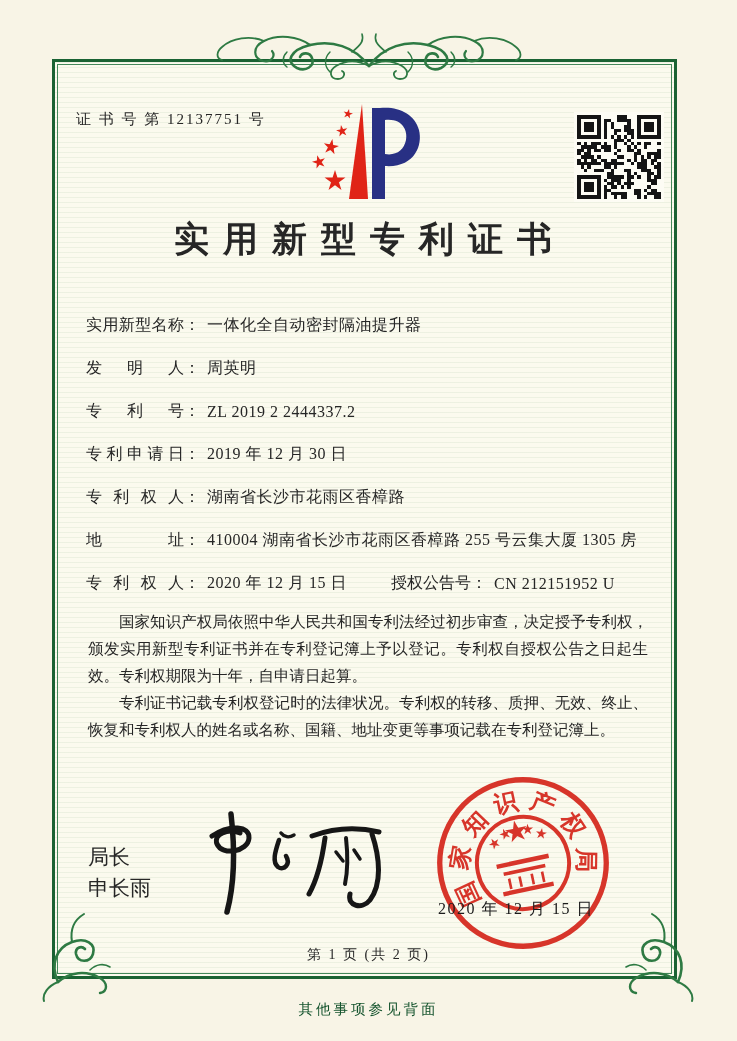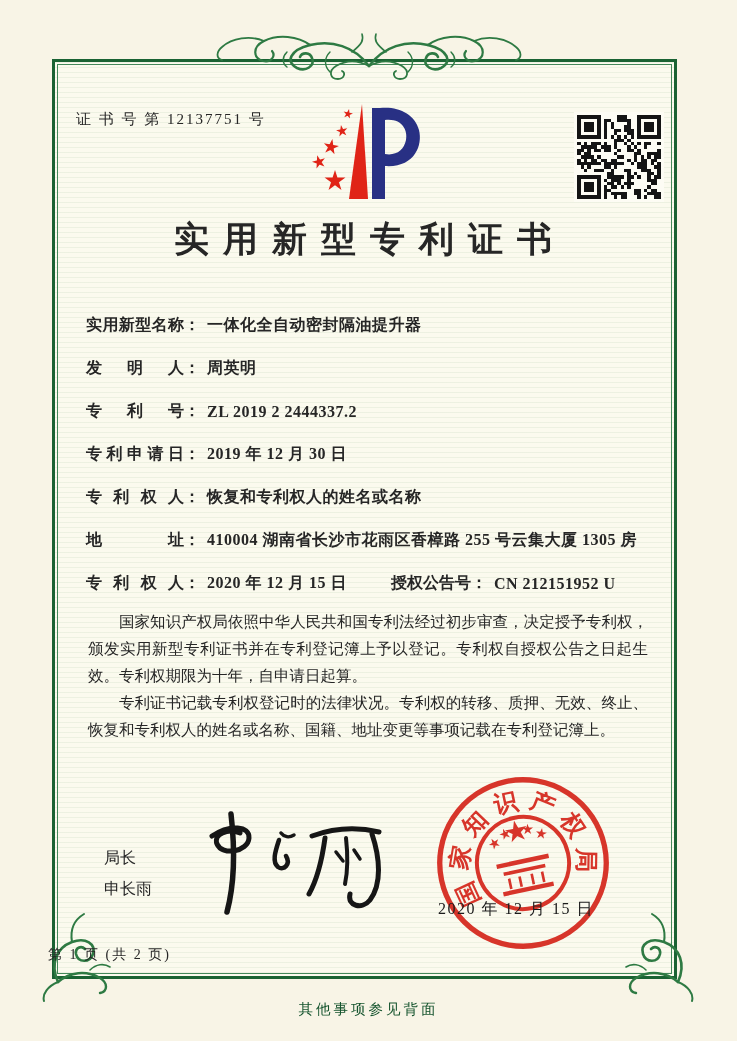--- a/index.html
+++ b/index.html
@@ -25,34 +25,34 @@
   .frame::before{
     content:"";position:absolute;inset:2px;
     border:1px solid #44885a;pointer-events:none;
   }
   .abs{position:absolute;}
   .cert-no{left:76px;top:110px;font-size:15px;letter-spacing:2px;}
   .title{
     left:0;right:11px;top:216px;text-align:center;
     font-size:35px;font-weight:bold;letter-spacing:14px;text-indent:14px;
   }
-  .fields{left:86px;top:304px;width:560px;font-weight:bold;}
+  .fields{left:86px;top:304px;width:560px;}
   .frow{height:43px;display:flex;align-items:center;font-size:16px;}
   .flabel{display:inline-block;width:98px;text-align:justify;text-align-last:justify;}
   .flabel2{display:inline-block;text-align:justify;text-align-last:justify;}
   .colon{margin-right:7px;}
   .fvalue{letter-spacing:0.5px;white-space:nowrap;}
   .fgroup2{margin-left:44px;display:flex;align-items:center;justify-content:space-between;}
   .body-text{
     left:88px;top:608px;width:560px;
     font-size:15.5px;line-height:27px;text-align:justify;
   }
   .body-text p{margin:0;text-indent:31px;}
-  .signer{left:104px;top:842px;font-size:16px;line-height:31px;}
-  .page-no{left:48px;top:946px;width:625px;text-align:left;font-size:14px;letter-spacing:2px;}
+  .signer{left:88px;top:842px;font-size:21px;line-height:31px;}
+  .page-no{left:56px;top:946px;width:625px;text-align:center;font-size:14px;letter-spacing:2px;}
   .back-note{left:0;right:0;top:1000px;text-align:center;font-size:14.5px;letter-spacing:3px;color:#14532d;}
   .seal-date{left:438px;top:899px;font-size:16px;letter-spacing:1.5px;color:#1c1c1c;z-index:6;}
   svg{display:block;}
   .logo-svg{left:302px;top:102px;}
   .qr-wrap{left:574px;top:112px;}
   .sig-svg{left:182px;top:806px;z-index:3;}
   .seal-svg{left:430px;top:770px;z-index:5;opacity:0.93;}
   .orn-top{left:212px;top:30px;}
   .orn-bl{left:30px;top:898px;}
   .orn-br{left:606px;top:898px;transform:scaleX(-1);}
@@ -455,21 +455,21 @@
       <span class="fvalue">ZL 2019 2 2444337.2</span>
     </div>
     <div class="frow">
       <span class="flabel">专利申请日</span>
         <span class="colon">：</span>
       <span class="fvalue">2019 年 12 月 30 日</span>
     </div>
     <div class="frow">
       <span class="flabel">专利权人</span>
         <span class="colon">：</span>
-      <span class="fvalue">恢复和专利权人的姓名或名称</span>
+      <span class="fvalue">湖南省长沙市花雨区香樟路</span>
     </div>
     <div class="frow">
       <span class="flabel">地址</span>
         <span class="colon">：</span>
       <span class="fvalue">410004 湖南省长沙市花雨区香樟路 255 号云集大厦 1305 房</span>
     </div>
     <div class="frow">
       <span class="flabel">专利权人</span>
         <span class="colon">：</span>
       <span class="fvalue">2020 年 12 月 15 日</span>

